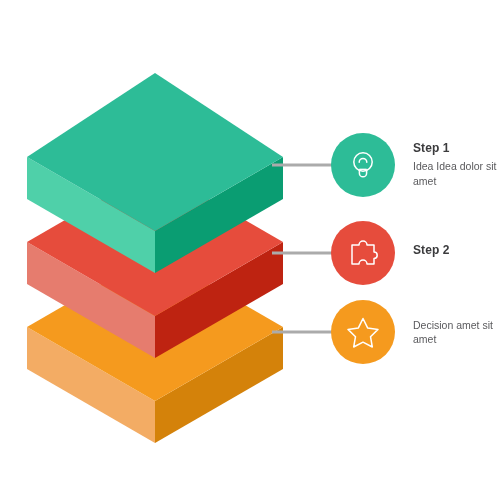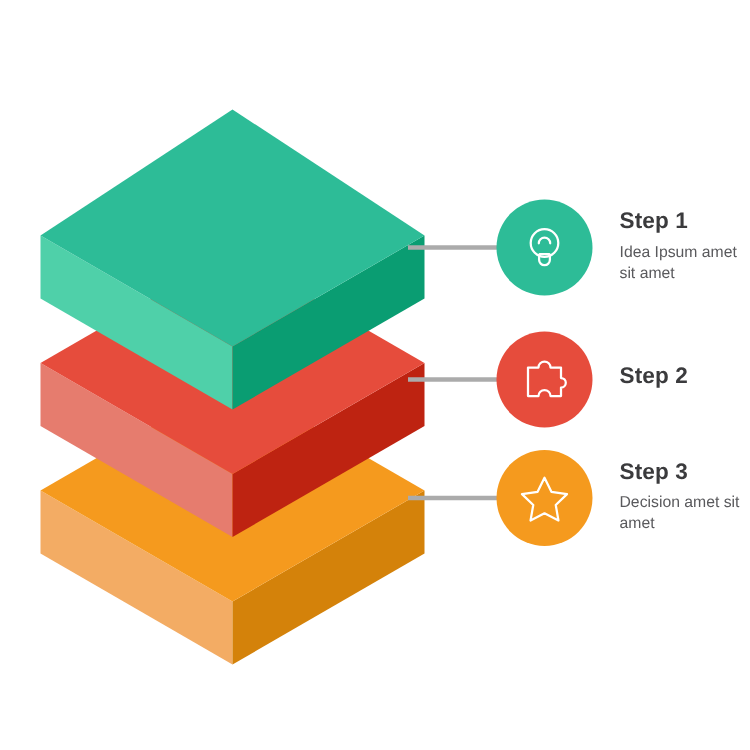--- a/index.html
+++ b/index.html
@@ -49,21 +49,21 @@
     flex: 0 0 64px;
     display: flex;
     align-items: center;
     justify-content: center;
   }
   .step-text {
     margin-left: 18px;
     width: 86px;
   }
   .step-title {
-    font-size: 15px;
+    font-size: 12px;
     font-weight: bold;
     color: #3b3b3d;
     line-height: 1.1;
     margin: 0 16px 4px 0;
     letter-spacing: 0.1px;
   }
   .step-desc {
     font-size: 10.5px;
     color: #5a5a5d;
     line-height: 1.38;
@@ -112,21 +112,21 @@
       <div class="step-circle" style="background:#2DBC97;">
         <svg class="icon-svg" width="34" height="34" viewBox="0 0 34 34">
           <circle cx="17" cy="14" r="9.2" fill="none" stroke="#ffffff" stroke-width="1.5"></circle>
           <path d="M13.2 14.2 a3.8 3.8 0 0 1 7.6 0" fill="none" stroke="#ffffff" stroke-width="1.5" stroke-linecap="round"></path>
           <path d="M13.4 21.2 L13.4 25.2 a3.6 3.6 0 0 0 7.2 0 L20.6 21.2" fill="none" stroke="#ffffff" stroke-width="1.5" stroke-linejoin="round"></path>
           <line x1="13.4" y1="21.4" x2="20.6" y2="21.4" stroke="#ffffff" stroke-width="1.5"></line>
         </svg>
       </div>
       <div class="step-text">
         <p class="step-title">Step 1</p>
-        <p class="step-desc">Idea Ipsum amet sit amet</p>
+        <p class="step-desc">Idea Idea dolor sit amet</p>
       </div>
     </div>
 
     <div class="step-row step-row-2">
       <div class="step-circle" style="background:#E64C3C;">
         <svg class="icon-svg" width="34" height="34" viewBox="0 0 34 34">
           <path d="M6 9 L13 9 a3.2 3.2 0 1 1 8 0 L28 9 L28 16
                    a3.2 3.2 0 1 1 0 6.4 L28 28 L21 28
                    a3.2 3.2 0 1 0 -8 0 L6 28 Z" fill="none" stroke="#ffffff" stroke-width="1.5" stroke-linejoin="round"></path>
         </svg>
@@ -136,19 +136,18 @@
       </div>
     </div>
 
     <div class="step-row step-row-3">
       <div class="step-circle" style="background:#F59A1E;">
         <svg class="icon-svg" width="34" height="34" viewBox="0 0 34 34">
           <polygon points="17,3.5 21.6,12.9 32,14.4 24.5,21.7 26.3,32 17,27.2 7.7,32 9.5,21.7 2,14.4 12.4,12.9" fill="none" stroke="#ffffff" stroke-width="1.5" stroke-linejoin="round"></polygon>
         </svg>
       </div>
       <div class="step-text">
-        <p class="step-title">Step 3</p>
         <p class="step-desc">Decision amet sit amet</p>
       </div>
     </div>
 
   </div>
 </div>
 
 </body></html>

